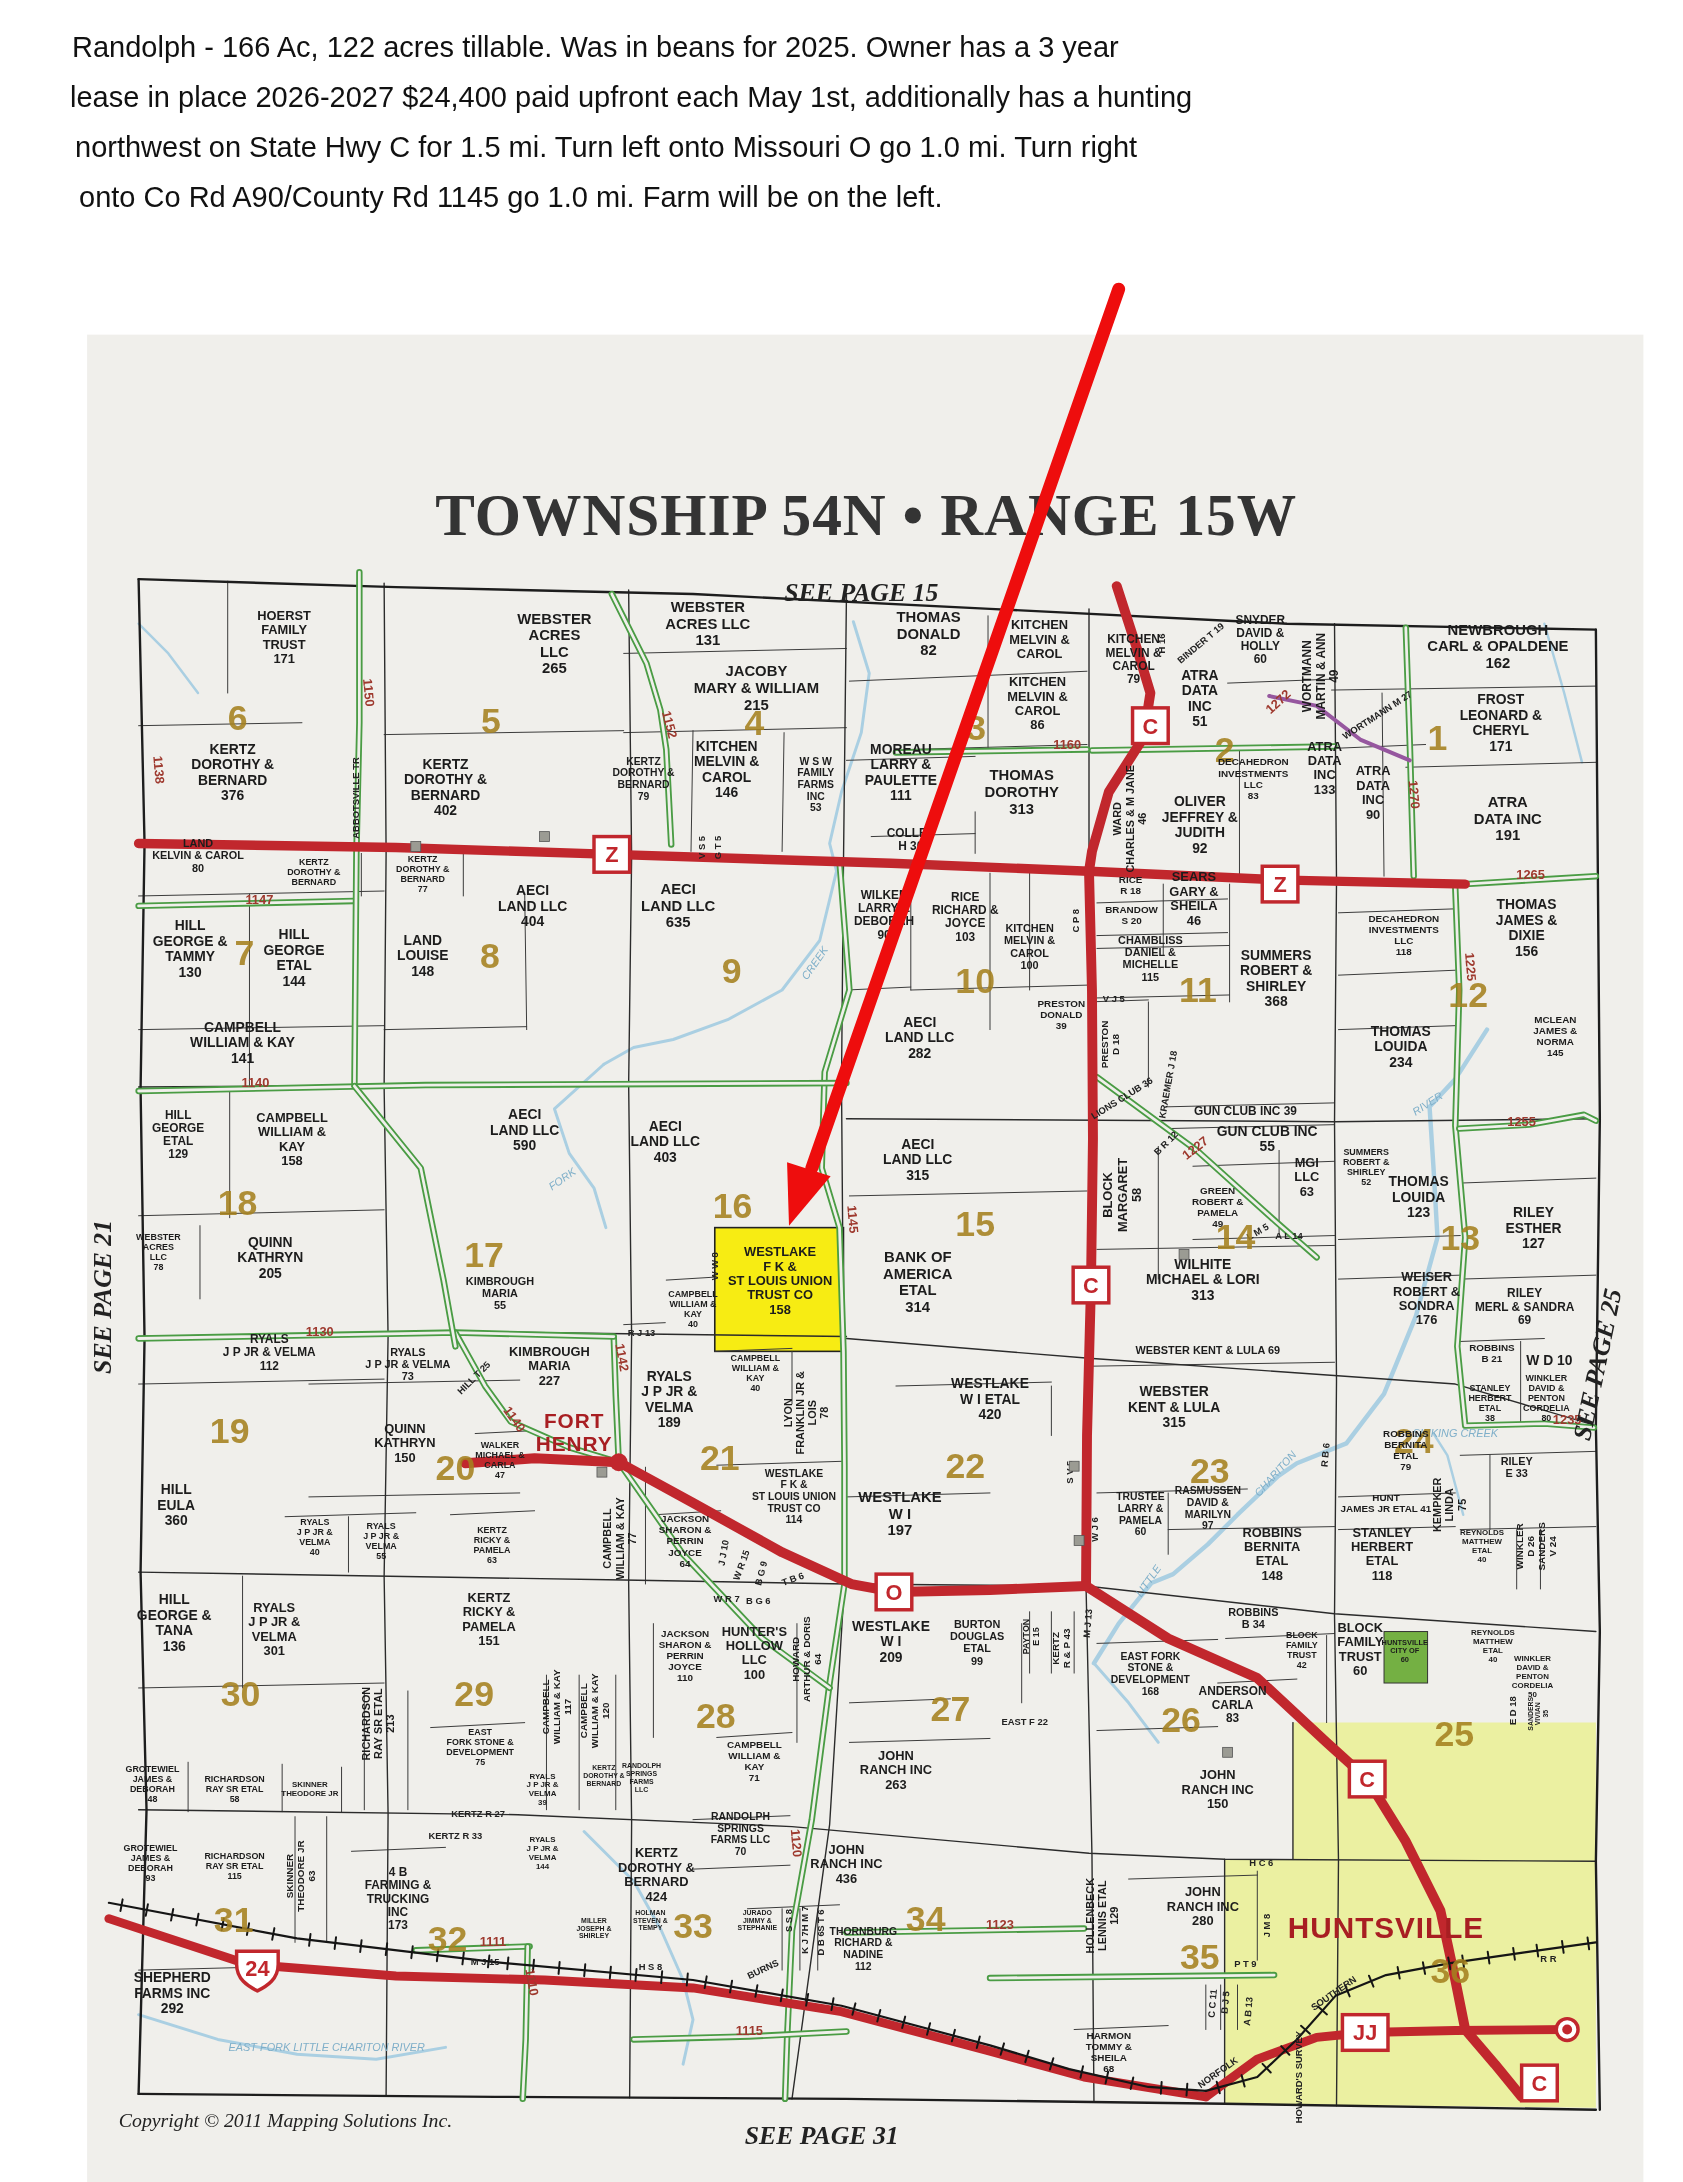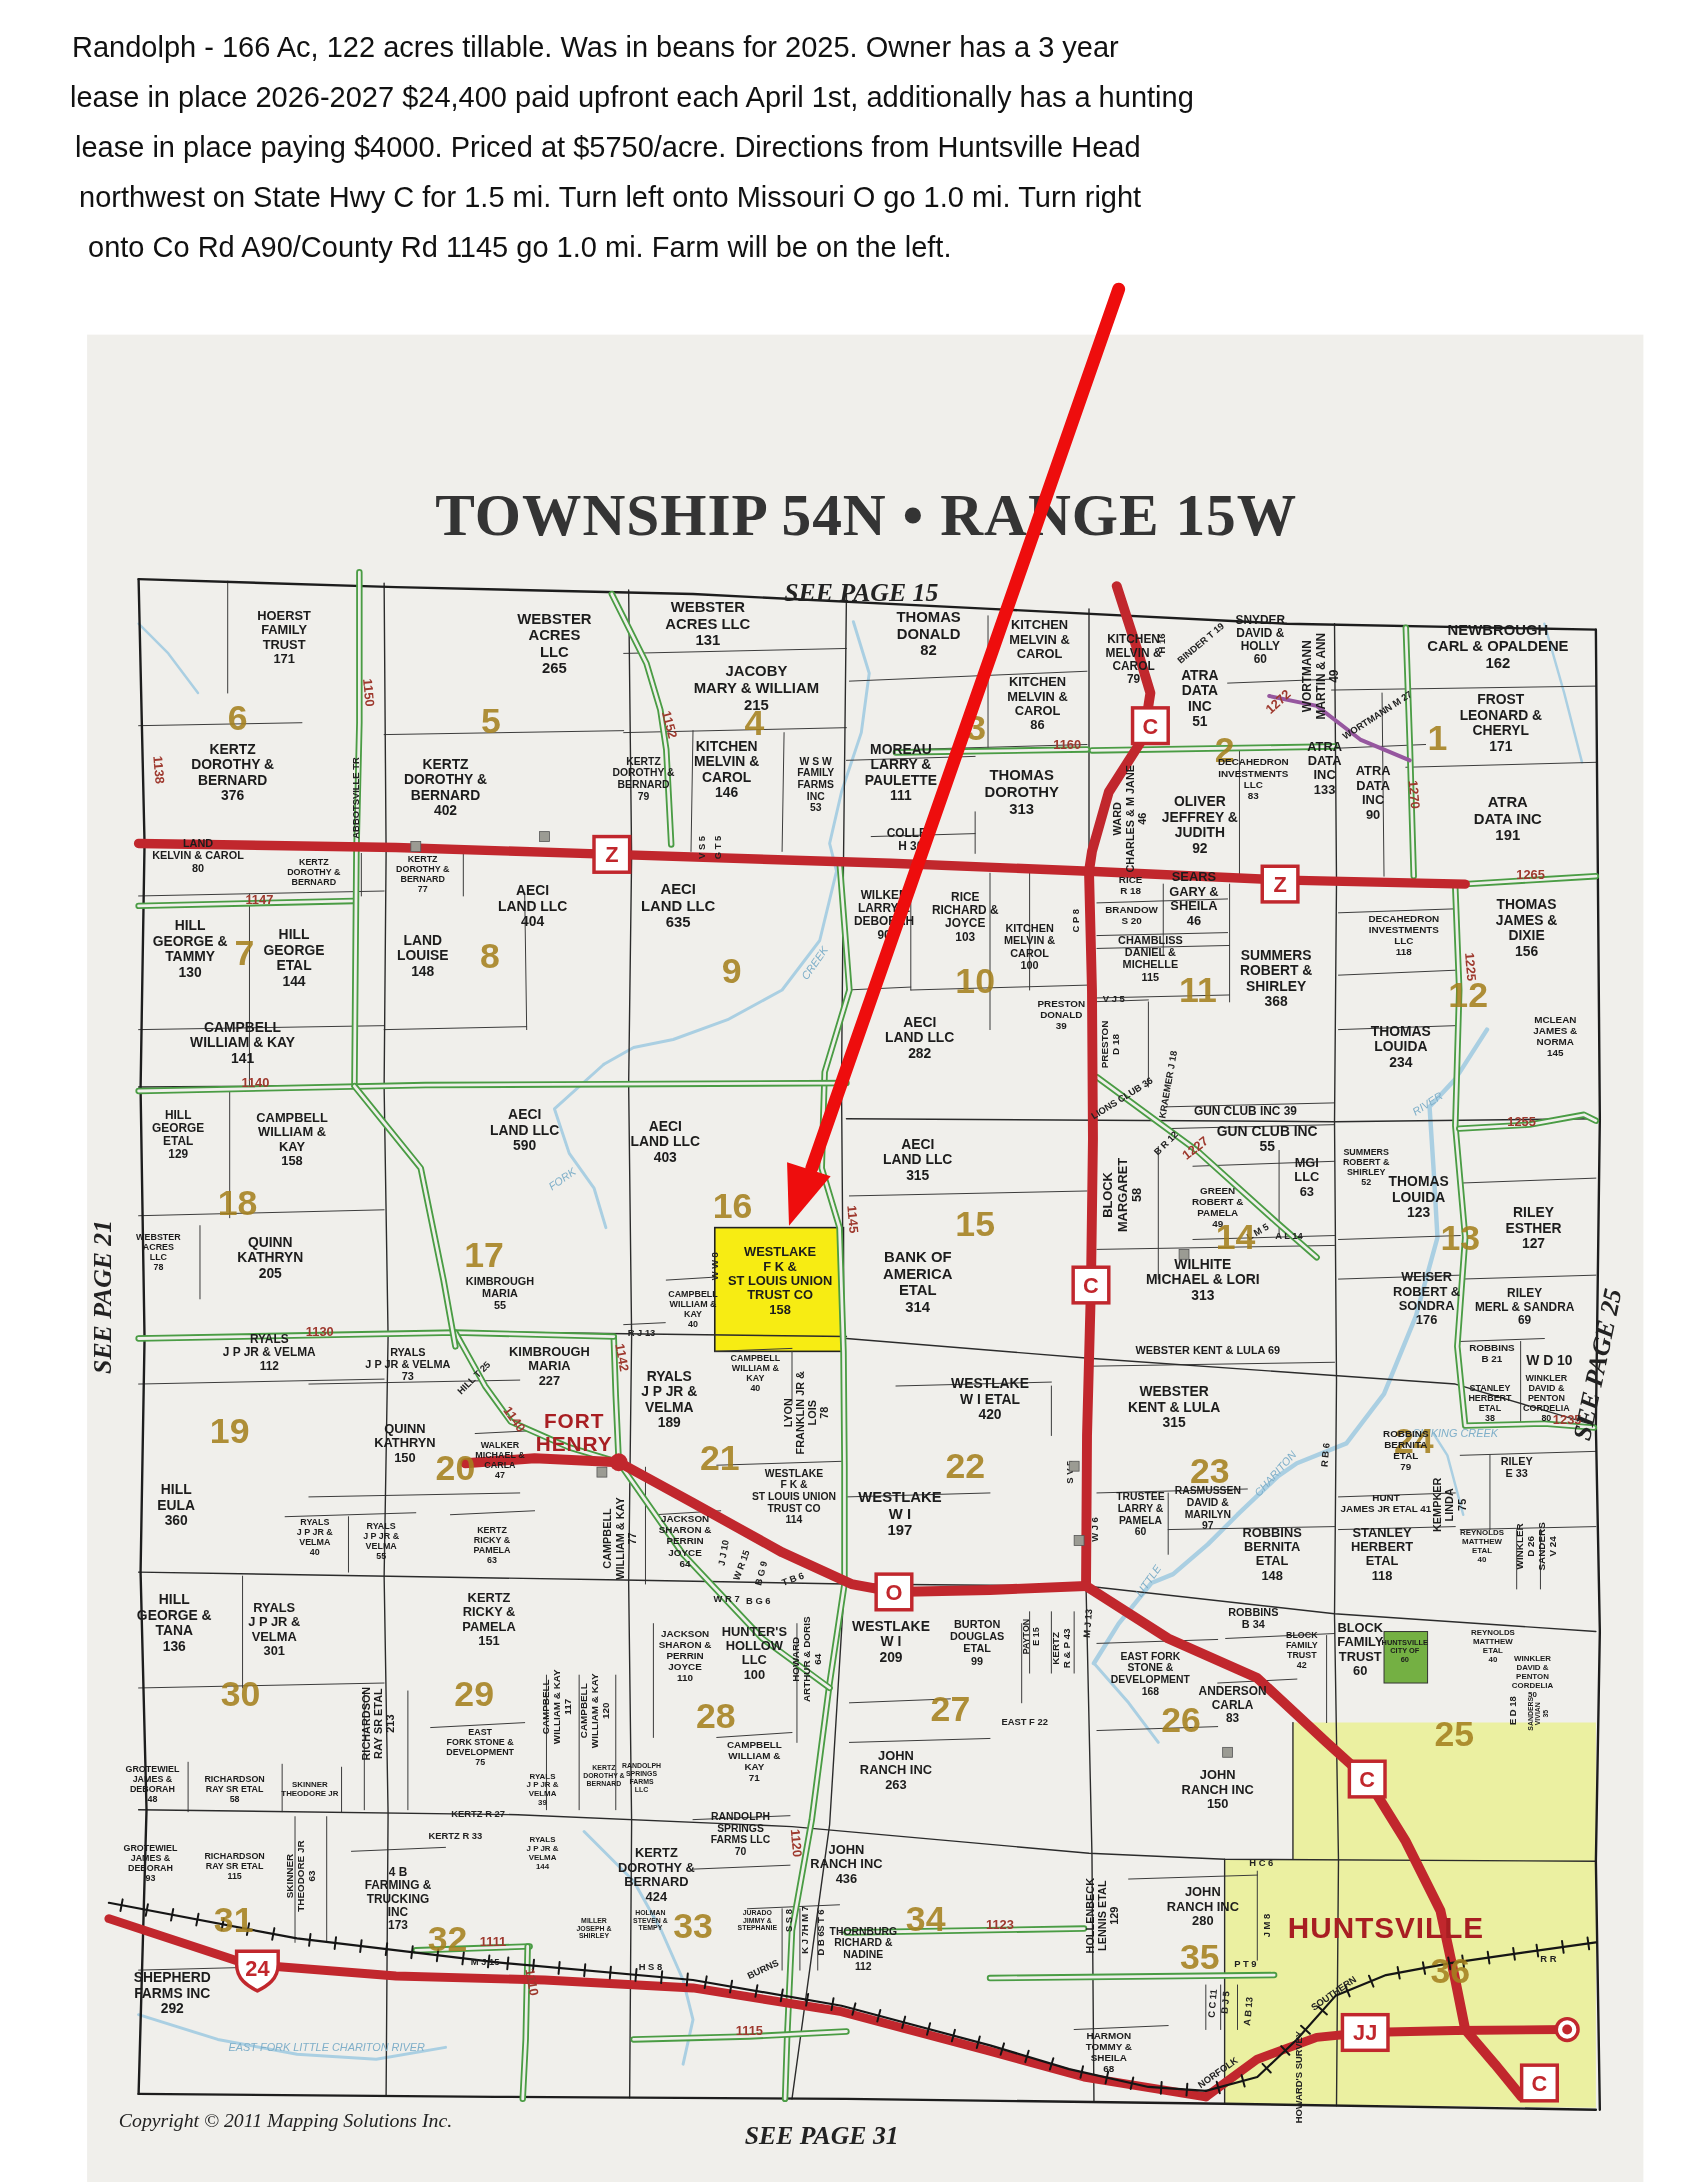--- a/index.html
+++ b/index.html
@@ -24,22 +24,21 @@
   .codelab{font-family:"Liberation Sans",sans-serif;font-weight:700;fill:#222;font-size:9.5px;}
   .waterlab{font-family:"Liberation Sans",sans-serif;font-style:italic;fill:#7fafc9;font-size:11px;}
   .badge-t{font-family:"Liberation Sans",sans-serif;font-weight:700;fill:#c1272d;font-size:22px;}
   .town{font-family:"Liberation Sans",sans-serif;font-weight:700;fill:#a81e22;letter-spacing:1px;}
 </style>
 </head>
 <body>
 
 <div class="header">
   <div class="hline">Randolph - 166 Ac, 122 acres tillable. Was in beans for 2025. Owner has a 3 year</div>
-  <div class="hline">lease in place 2026-2027 $24,400 paid upfront each April 1st, additionally has a hunting</div>
-  <div class="hline">lease in place paying $4000.  Priced at $5750/acre. Directions from Huntsville Head</div>
+  <div class="hline">lease in place 2026-2027 $24,400 paid upfront each May 1st, additionally has a hunting</div>
   <div class="hline">northwest on State Hwy C for 1.5 mi. Turn left onto Missouri O go 1.0 mi. Turn right</div>
   <div class="hline">onto Co Rd A90/County Rd 1145 go 1.0 mi. Farm will be on the left.</div>
 </div>
 
 <svg id="plat" width="1683" height="2182" viewBox="0 0 1700 2204">
   <g id="g-base">
       <rect x="88" y="338" width="1572" height="1866" fill="#f0efeb"></rect>
       <polygon points="1306,1740 1612,1740 1612,2129 1237,2125 1237,1878 1306,1878" fill="#ebf0a1"></polygon>
       <rect x="722" y="1240" width="130" height="125" fill="#f7ec13" stroke="#222" stroke-width="1.6"></rect>
       <rect x="1398" y="1648" width="44" height="52" fill="#74b043" stroke="#333" stroke-width="1"></rect>

